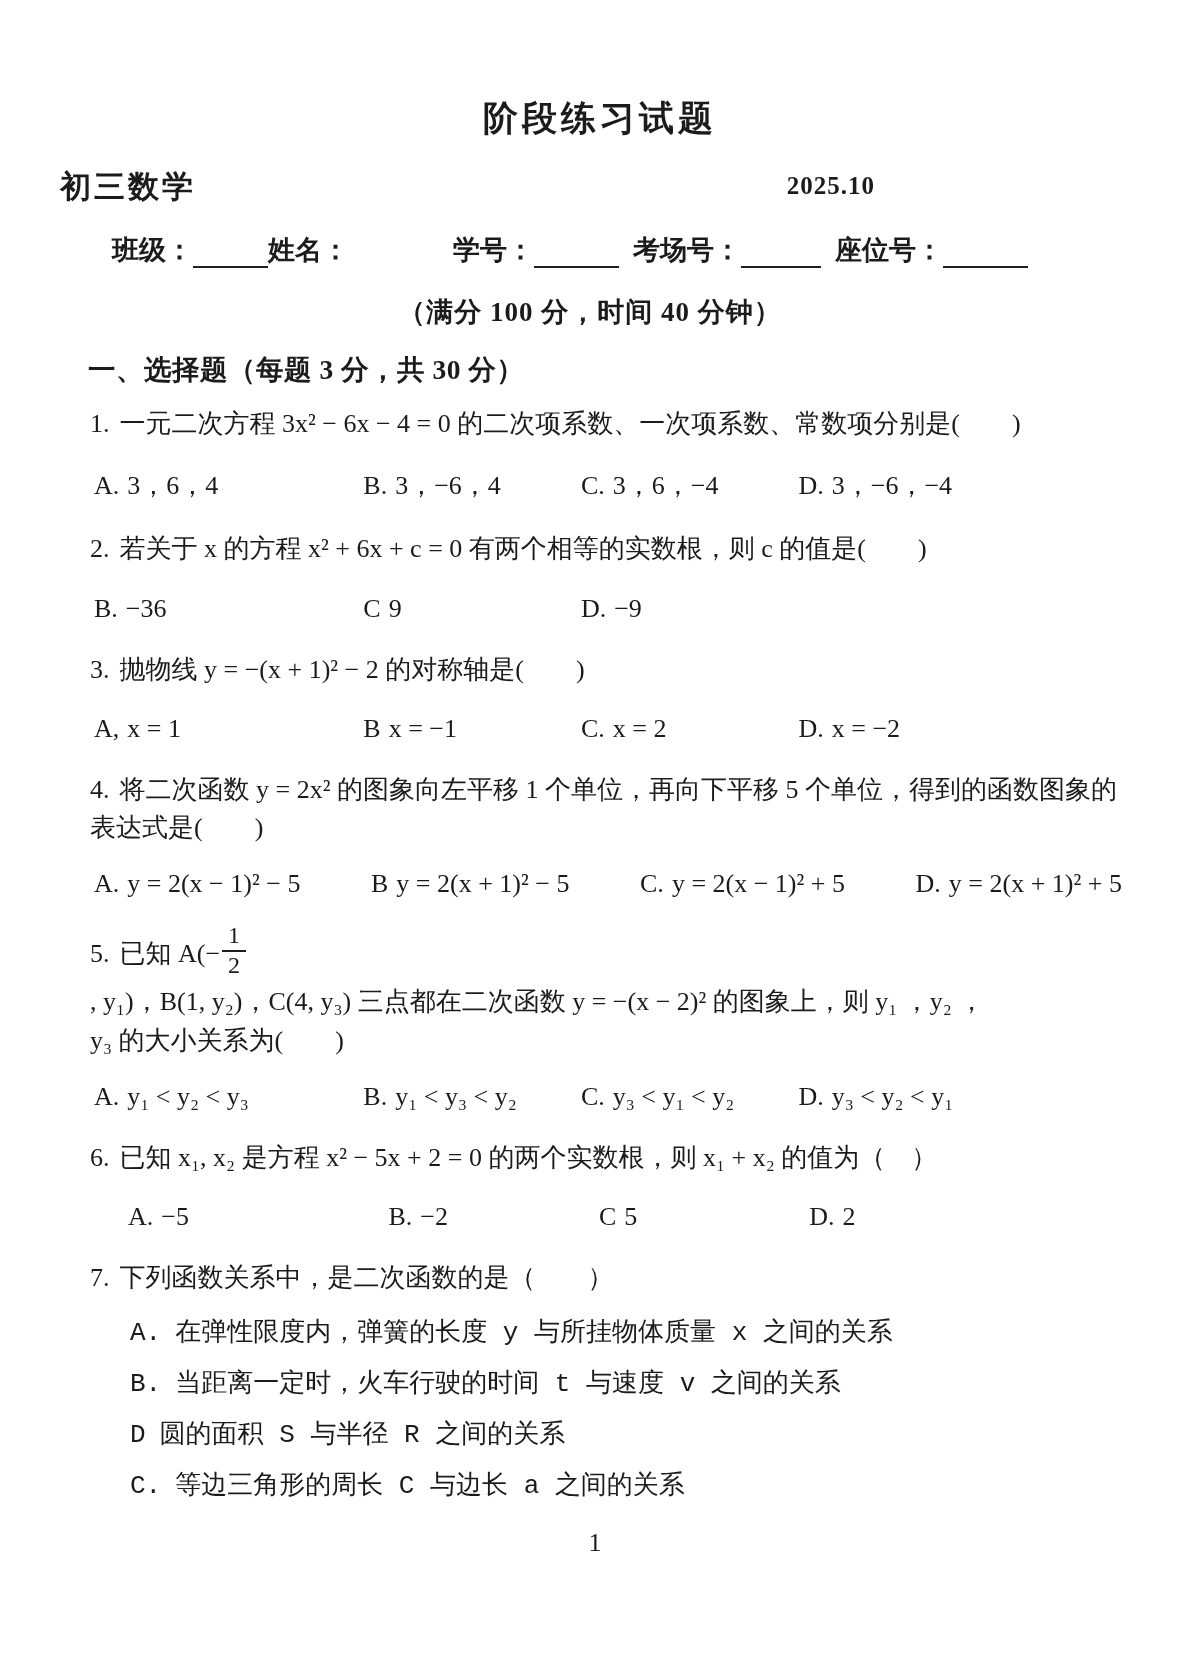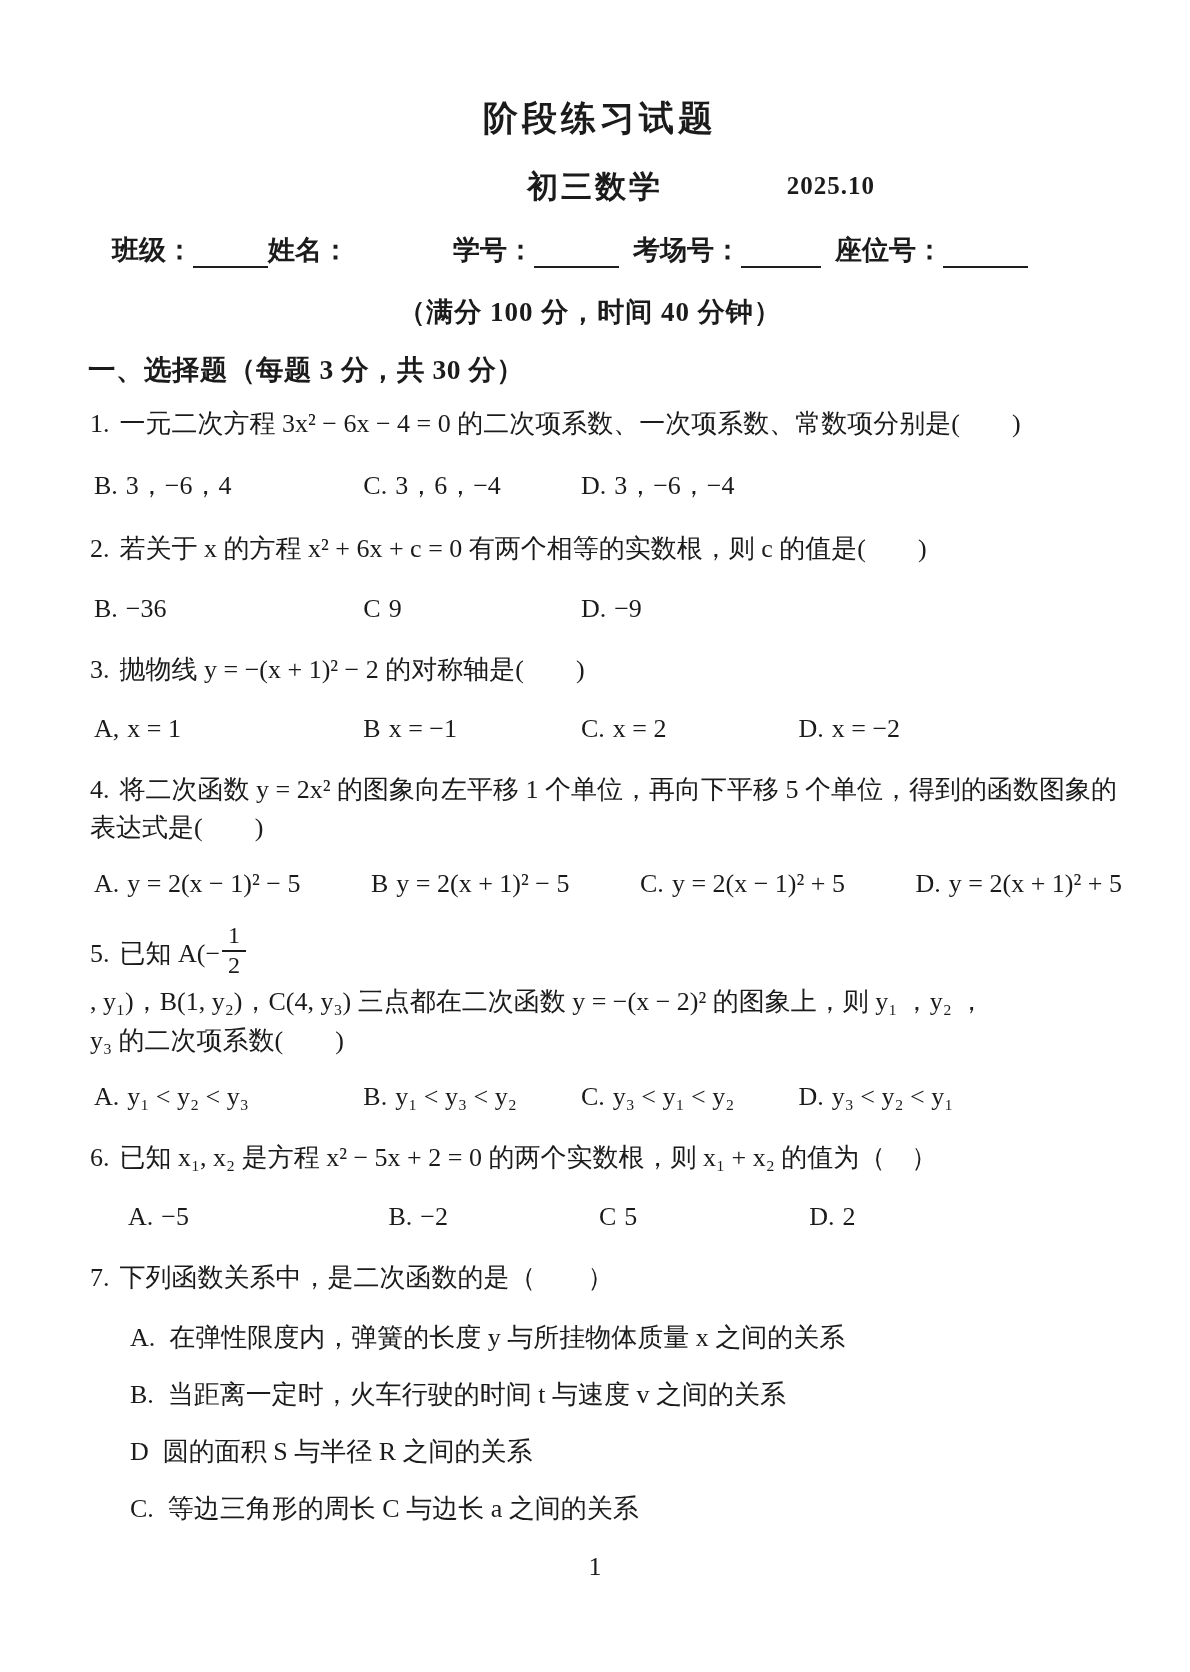--- a/index.html
+++ b/index.html
@@ -9,21 +9,21 @@
     font-family: "Liberation Serif", "DejaVu Serif", serif;
     color: #1b1b1b;
     overflow: hidden;
   }
   .page { padding: 95px 60px 20px 90px; position: relative; height: 100%; }
 
   .title {
     text-align: center; font-size: 35px; font-weight: bold;
     letter-spacing: 4px; margin-bottom: 24px; margin-left: -20px; font-family: Liberation Mono, monospace;
   }
-  .subtitle-row { position: relative; text-align: center; margin-bottom: 24px; }
+  .subtitle-row { position: relative; margin-bottom: 24px; }
   .subtitle { display: inline-block; font-size: 31px; font-weight: bold; letter-spacing: 3px; margin-left: -30px; }
   .exam-date { position: absolute; left: 67%; top: 6px; font-size: 25px; font-weight: bold; letter-spacing: 1px; }
 
   .info-row { display: flex; align-items: flex-end; font-size: 27px; font-weight: bold; margin: 18px 0 26px 22px; }
   .blank { display: inline-block; border-bottom: 2.5px solid #1f1f1f; height: 1em; }
   .b75 { width: 75px; } .b85 { width: 85px; } .b80 { width: 80px; }
   .gap90 { width: 104px; } .gap14 { width: 14px; }
 
   .exam-note { text-align: center; font-size: 27px; font-weight: bold; margin-bottom: 22px; margin-left: -40px; letter-spacing: 1px; }
 
@@ -34,21 +34,21 @@
   .qnum { margin-right: 10px; }
   .stem-line2 { font-size: 26px; margin-top: 0; }
   .options {
     display: grid; grid-template-columns: 26% 21% 21% auto;
     font-size: 26px; margin-top: 24px; padding-left: 4px;
   }
   .options.spread { display: flex; justify-content: space-between; padding-right: 8px; gap: 41px; }
   .options .opt-label { margin-right: 8px; }
   .options-indent { padding-left: 38px; }
   .options-list { font-size: 26px; padding-left: 40px; }
-  .options-list .opt-line { margin-top: 22px; }
+  .options-list .opt-line { margin-top: 16px; font-family: Liberation Mono, monospace; }
   .options-list .opt-label { margin-right: 14px; }
 
   .frac {
     display: inline-flex; flex-direction: column; text-align: center;
     vertical-align: middle; font-size: 24px; line-height: 1.15;
     margin: 0 2px; position: relative; top: -3px;
   }
   .frac .num { padding: 0 6px; }
   .frac .den { border-top: 2px solid #1b1b1b; padding: 0 6px; }
 
@@ -85,20 +85,21 @@
 
   <div class="exam-note">（满分 100 分，时间 40 分钟）</div>
 
   <div class="section-title">一、选择题（每题 3 分，共 30 分）</div>
 
   <div class="question">
     <div class="stem">
       <span class="qnum">1.</span><span>一元二次方程 3x² − 6x − 4 = 0 的二次项系数、一次项系数、常数项分别是(　　)</span>
     </div>
     <div class="options">
+      <span class="opt"><span class="opt-label">A.</span><span>3，6，4</span></span>
       <span class="opt"><span class="opt-label">B.</span><span>3，−6，4</span></span>
       <span class="opt"><span class="opt-label">C.</span><span>3，6，−4</span></span>
       <span class="opt"><span class="opt-label">D.</span><span>3，−6，−4</span></span>
     </div>
   </div>
 
   <div class="question">
     <div class="stem">
       <span class="qnum">2.</span><span>若关于 x 的方程 x² + 6x + c = 0 有两个相等的实数根，则 c 的值是(　　)</span>
     </div>
@@ -137,21 +138,21 @@
   <div class="question">
     <div class="q5-line1">
       <span class="qnum">5.</span>
       <span>已知 A(−</span>
       <span class="frac">
         <span class="num">1</span>
         <span class="den">2</span>
       </span>
       <span>, y₁)，B(1, y₂)，C(4, y₃) 三点都在二次函数 y = −(x − 2)² 的图象上，则 y₁ ，y₂ ，</span>
     </div>
-    <div class="stem-line2">y₃ 的二次项系数(　　)</div>
+    <div class="stem-line2">y₃ 的大小关系为(　　)</div>
     <div class="options">
       <span class="opt"><span class="opt-label">A.</span><span>y₁ &lt; y₂ &lt; y₃</span></span>
       <span class="opt"><span class="opt-label">B.</span><span>y₁ &lt; y₃ &lt; y₂</span></span>
       <span class="opt"><span class="opt-label">C.</span><span>y₃ &lt; y₁ &lt; y₂</span></span>
       <span class="opt"><span class="opt-label">D.</span><span>y₃ &lt; y₂ &lt; y₁</span></span>
     </div>
   </div>
 
   <div class="question">
     <div class="stem">

